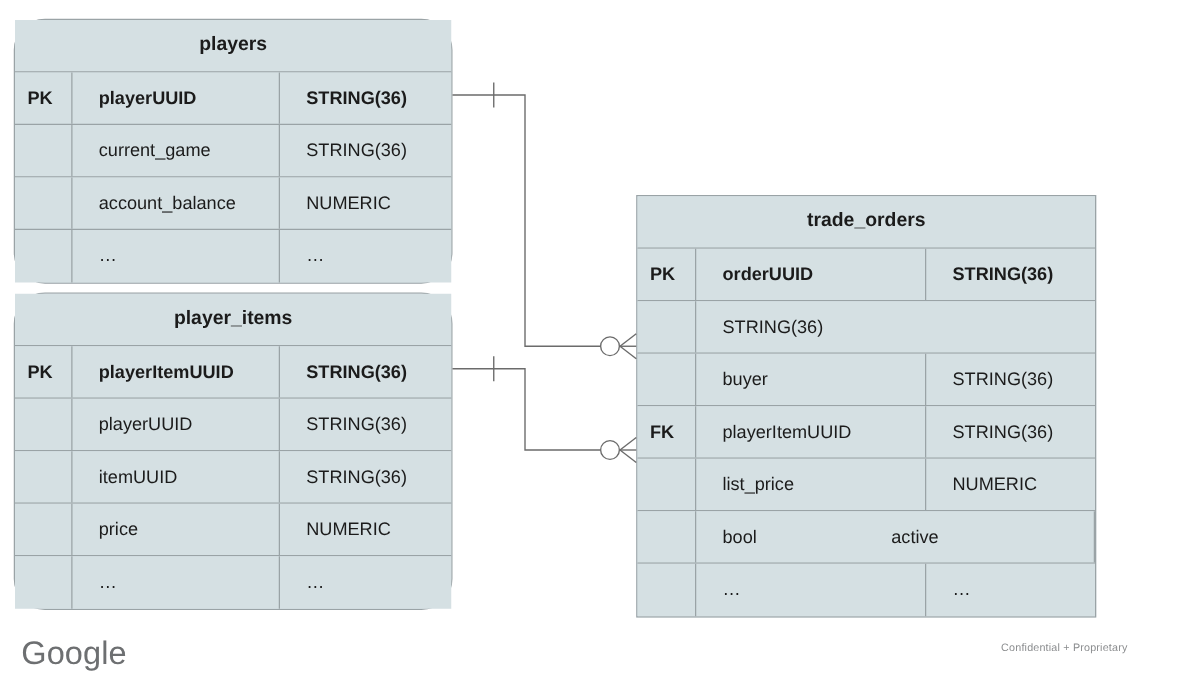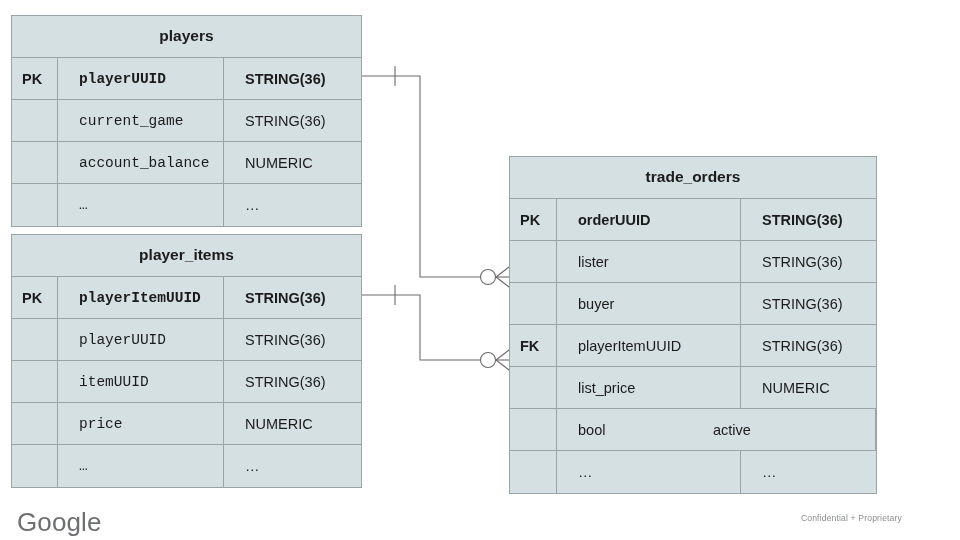--- a/index.html
+++ b/index.html
@@ -76,23 +76,23 @@
   }
   .cell-type {
     border-right: none;
   }
   .row-pk .cell-name,
   .row-pk .cell-type {
     font-weight: bold;
   }
 
   
-  .tbl-left  { left: 11px; width: 351px; }
+  .tbl-left  { left: 11px; width: 351px; border-radius: 25px; }
   .tbl-left  .cell-key  { width: 46px; }
-  .tbl-left  .cell-name { width: 166px; font-family: Liberation Mono, monospace; }
+  .tbl-left  .cell-name { width: 166px; }
   .tbl-left  .cell-type { width: 137px; }
 
   .tbl-right { left: 509px; width: 368px; }
   .tbl-right .cell-key  { width: 47px; }
   .tbl-right .cell-name { width: 184px; }
   .tbl-right .cell-type { width: 135px; }
 
   #entity-players     { top: 15px; }
   #entity-player-items{ top: 234px; }
   #entity-trade-orders{ top: 156px; }
@@ -198,21 +198,20 @@
     <div class="entity-title">trade_orders</div>
 
     <div class="entity-row row-pk">
       <div class="cell cell-key">PK</div>
       <div class="cell cell-name">orderUUID</div>
       <div class="cell cell-type">STRING(36)</div>
     </div>
 
     <div class="entity-row">
       <div class="cell cell-key"></div>
-      <div class="cell cell-name">lister</div>
       <div class="cell cell-type">STRING(36)</div>
     </div>
 
     <div class="entity-row">
       <div class="cell cell-key"></div>
       <div class="cell cell-name">buyer</div>
       <div class="cell cell-type">STRING(36)</div>
     </div>
 
     <div class="entity-row">

